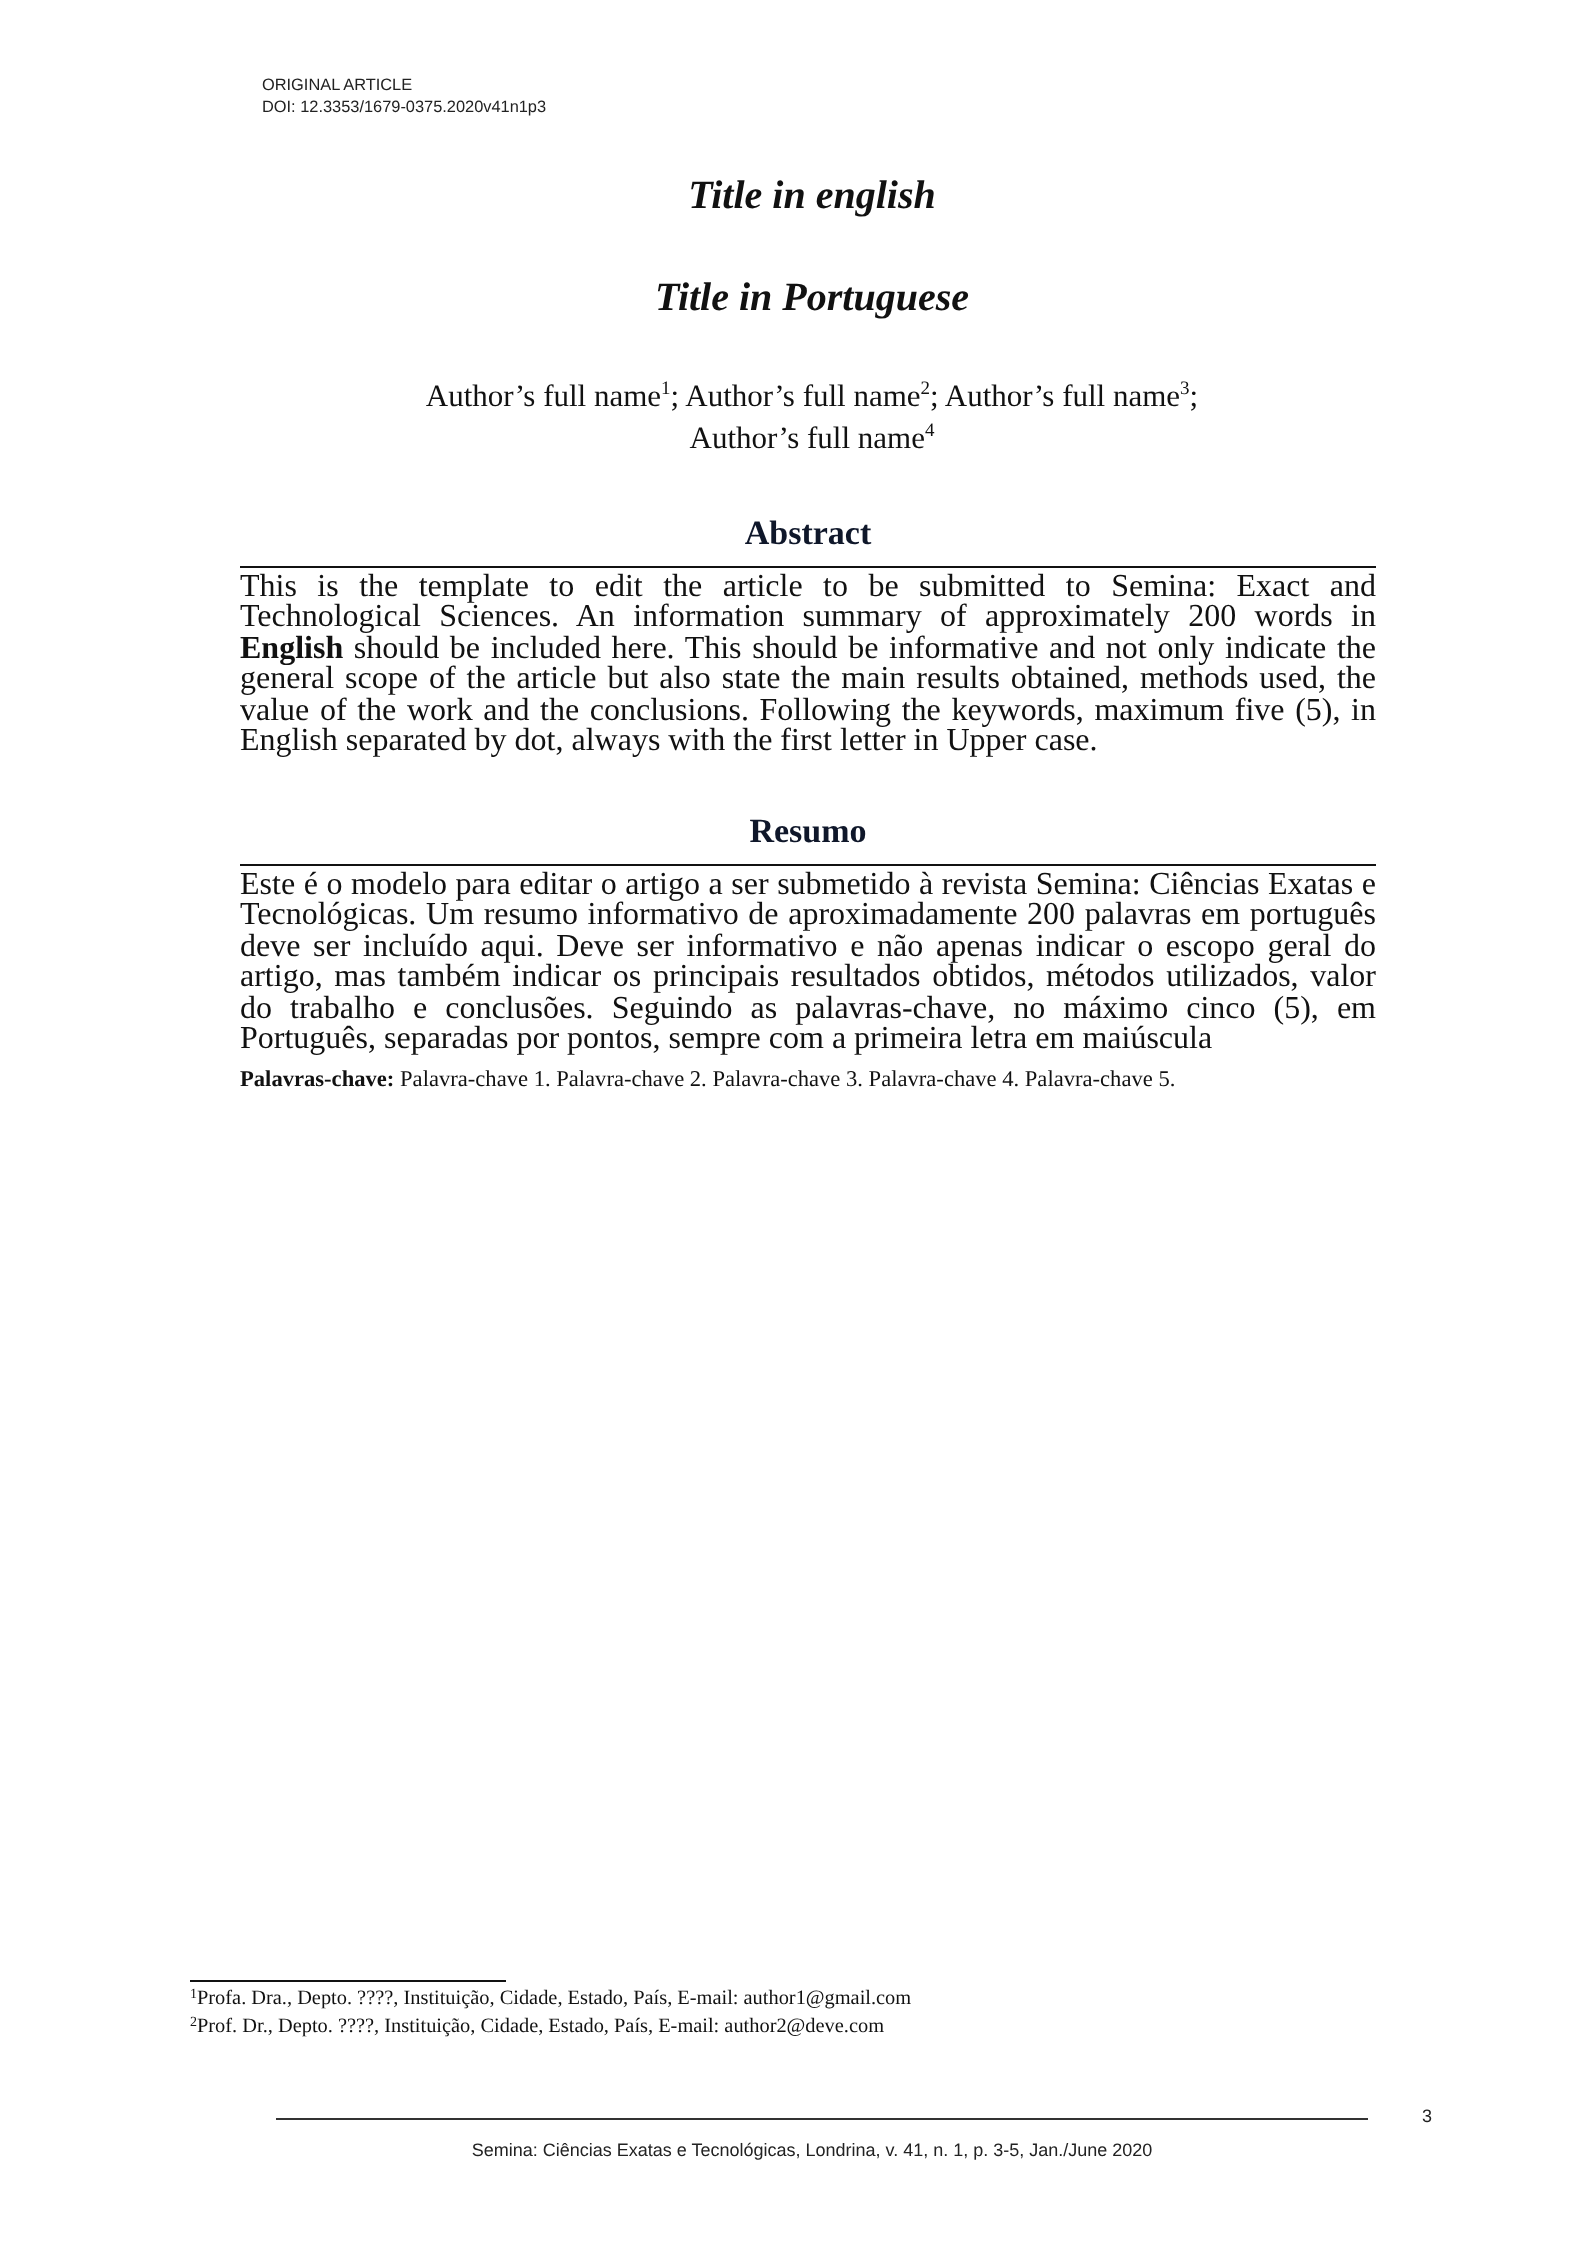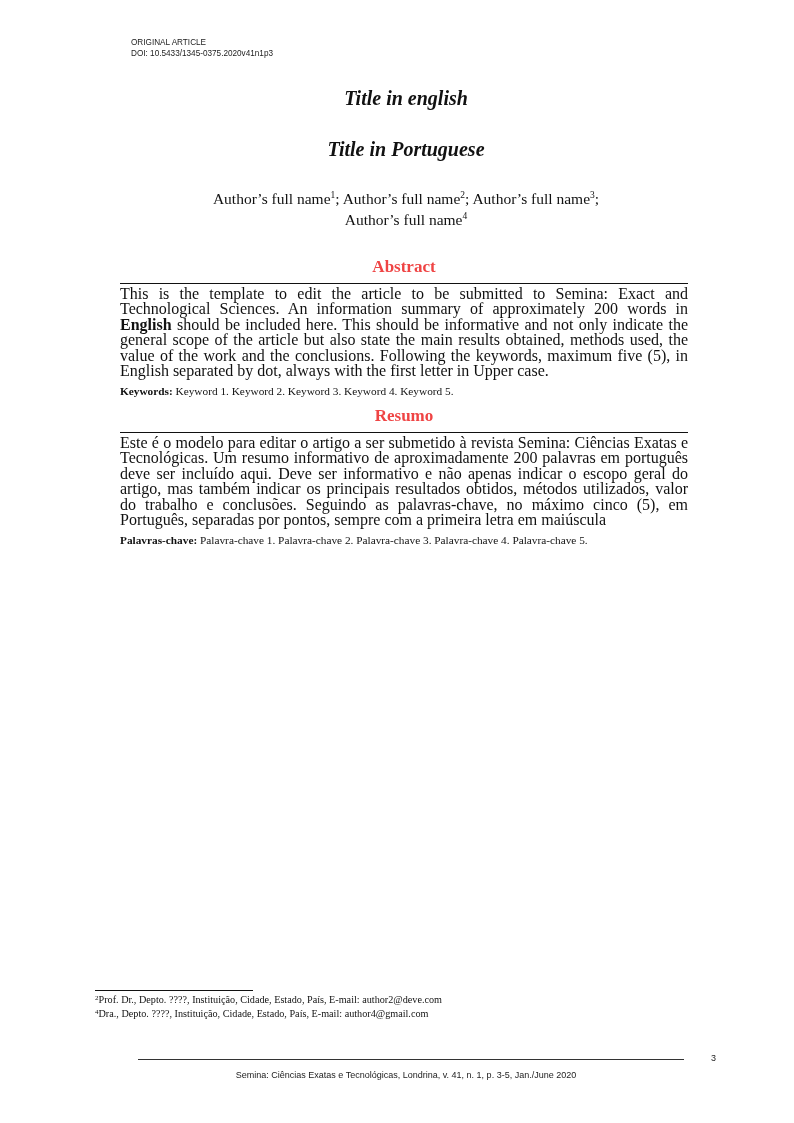--- a/index.html
+++ b/index.html
@@ -58,21 +58,21 @@
       left: 120px;
       width: 568px;
     }
     .section-heading {
       text-align: center;
       font-weight: bold;
       font-size: 17px;
       line-height: 20px;
       padding-bottom: 6px;
       border-bottom: 1.2px solid #111;
-      color: #ef4444;
+      color: #0f172a;
     }
     .section-body {
       font-size: 16px;
       line-height: 15.4px;
       text-align: justify;
       margin-top: 2px;
       color: #111;
     }
     .section-body b { font-weight: bold; }
     .keywords {
@@ -130,50 +130,46 @@
       font-family: "Liberation Sans", sans-serif;
       font-size: 9px;
       color: #222;
     }
   </style>
 </head>
 <body>
 
 <div class="header-meta">
   <div>ORIGINAL ARTICLE</div>
-  <div>DOI: 10.5433/1345-0375.2020v41n1p3</div>
+  <div>DOI: 12.3353/1679-0375.2020v41n1p3</div>
 </div>
 
 <div class="title title-en">Title in english</div>
 <div class="title title-pt">Title in Portuguese</div>
 
 <div class="authors">
   <span>Author’s full name</span><sup>1</sup><span>; </span><span>Author’s full name</span><sup>2</sup><span>; </span><span>Author’s full name</span><sup>3</sup><span>;</span><br>
   <span>Author’s full name</span><sup>4</sup>
 </div>
 
 <div class="section abstract-section">
   <div class="section-heading">Abstract</div>
   <div class="section-body"><span>This is the template to edit the article to be submitted to Semina: Exact and Technological Sciences. An information summary of approximately 200 words in </span><b>English</b><span> should be included here. This should be informative and not only indicate the general scope of the article but also state the main results obtained, methods used, the value of the work and the conclusions. Following the keywords, maximum five (5), in English separated by dot, always with the first letter in Upper case.</span></div>
-  <div class="keywords">
-    <span class="kw-label">Keywords:</span>
-    <span>Keyword 1. Keyword 2. Keyword 3. Keyword 4. Keyword 5.</span>
-  </div>
 </div>
 
 <div class="section resumo-section">
   <div class="section-heading">Resumo</div>
   <div class="section-body">Este é o modelo para editar o artigo a ser submetido à revista Semina: Ciências Exatas e Tecnológicas. Um resumo informativo de aproximadamente 200 palavras em português deve ser incluído aqui. Deve ser informativo e não apenas indicar o escopo geral do artigo, mas também indicar os principais resultados obtidos, métodos utilizados, valor do trabalho e conclusões. Seguindo as palavras-chave, no máximo cinco (5), em Português, separadas por pontos, sempre com a primeira letra em maiúscula</div>
   <div class="keywords">
     <span class="kw-label">Palavras-chave:</span>
     <span>Palavra-chave 1. Palavra-chave 2. Palavra-chave 3. Palavra-chave 4. Palavra-chave 5.</span>
   </div>
 </div>
 
 <div class="footnote-rule"></div>
 <div class="footnotes">
+  <div><sup>1</sup><span>Profa. Dra., Depto. ????, Instituição, Cidade, Estado, País, E-mail: author1@gmail.com</span></div>
   <div><sup>2</sup><span>Prof. Dr., Depto. ????, Instituição, Cidade, Estado, País, E-mail: author2@deve.com</span></div>
-  <div><sup>4</sup><span>Dra., Depto. ????, Instituição, Cidade, Estado, País, E-mail: author4@gmail.com</span></div>
 </div>
 
 <div class="footer-rule"></div>
 <div class="page-number">3</div>
 <div class="footer-journal">Semina: Ciências Exatas e Tecnológicas, Londrina, v. 41, n. 1, p. 3-5, Jan./June 2020</div>
 
 </body></html>

